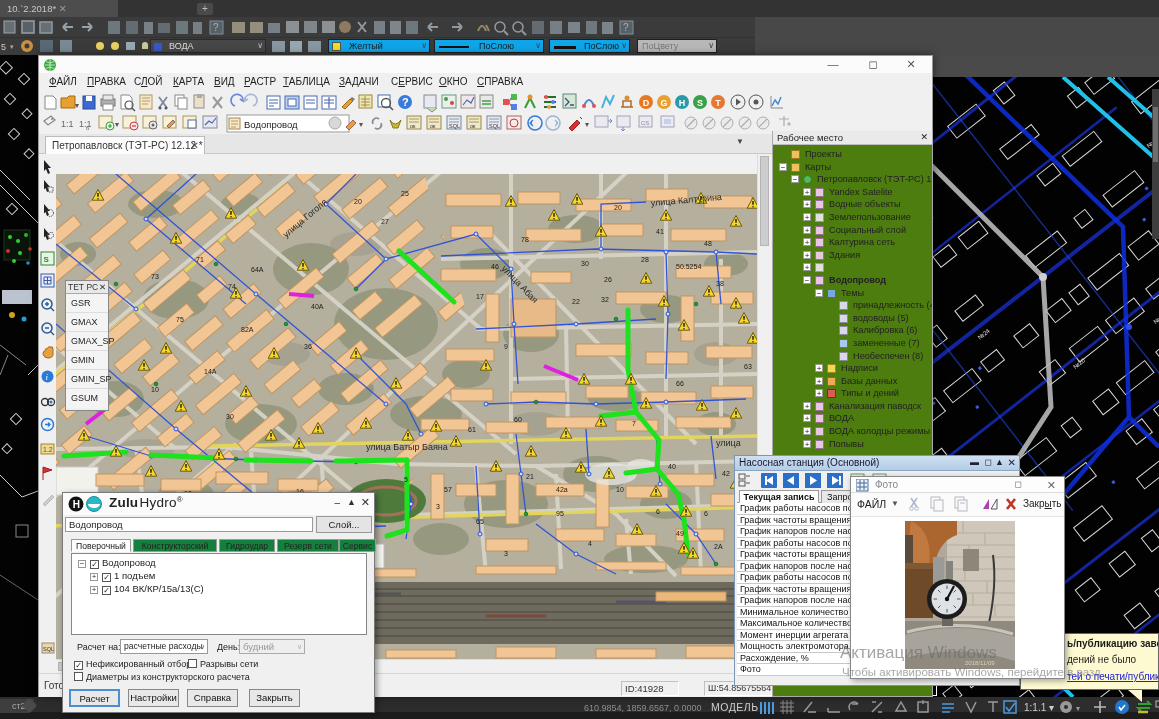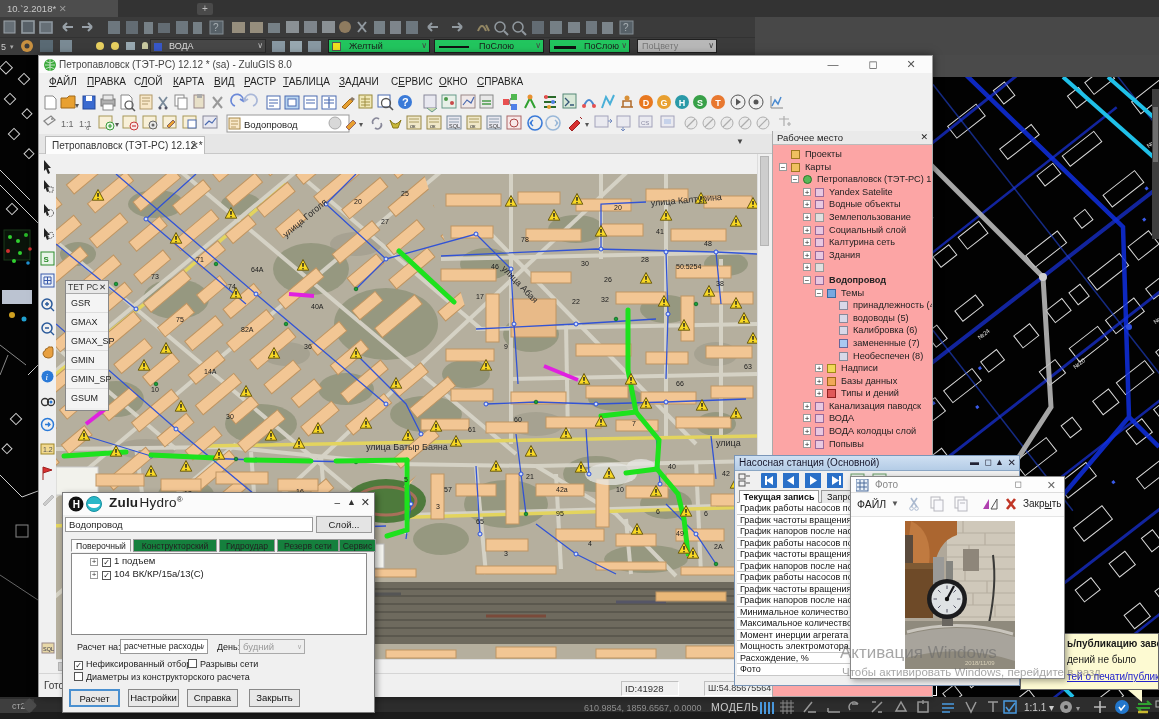--- a/index.html
+++ b/index.html
@@ -7,21 +7,21 @@
 .abs{position:absolute;}
 #page{position:absolute;left:0;top:0;width:1159px;height:719px;}
 
 #cad-tabs{left:0;top:0;width:1159px;height:17px;background:#333333;}
 #cad-tab1{left:0;top:0;width:118px;height:17px;background:#4d4d4d;color:#c8c8c8;font-size:9.5px;line-height:17px;padding-left:7px;}
 #cad-plus{left:197px;top:3px;width:16px;height:12px;background:#4a4a4a;border-radius:2px;color:#bbb;font-size:10px;line-height:11px;text-align:center;}
 #cad-tb1{left:0;top:17px;width:1159px;height:21px;background:#3b3b3b;border-bottom:1px solid #323232;}
 #cad-tb2{left:0;top:38px;width:1159px;height:17px;background:#3b3b3b;}
 #cad-right-top{left:755px;top:17px;width:404px;height:38px;background:#484848;}
 #cad-band{left:933px;top:55px;width:226px;height:22px;background:#4a4a4a;}
-.cad-combo{position:absolute;height:14px;top:1px;background:#22c55e;border:1px solid #1f1f1f;color:#1a1a1a;font-size:9px;line-height:12px;padding-left:4px;}
+.cad-combo{position:absolute;height:14px;top:1px;background:#0ea5e9;border:1px solid #1f1f1f;color:#1a1a1a;font-size:9px;line-height:12px;padding-left:4px;}
 .cad-combo .cv{position:absolute;right:2px;top:0;font-size:8px;color:#444;}
 
 #cad-bottom{left:0;top:697px;width:1159px;height:22px;background:#2d2d2d;}
 #cad-bottom2{left:0;top:712px;width:1159px;height:7px;background:#1c1c1c;}
 #ct2{left:0;top:699px;width:34px;height:14px;background:#3e3e3e;border-radius:0 0 6px 0;color:#aaa;font-size:9px;line-height:14px;padding-left:12px;}
 #ctplus{left:24px;top:700px;width:11px;height:11px;background:#4a4a4a;transform:rotate(45deg);border-radius:2px;}
 #coords{left:584px;top:701px;width:140px;color:#8f8f8f;font-size:9px;line-height:14px;white-space:nowrap;}
 #modeltxt{left:711px;top:699px;color:#d0d0d0;font-size:10.5px;line-height:16px;letter-spacing:0.5px;}
 
 #zg{left:38px;top:55px;width:895px;height:642px;background:#f0f0f0;border:1px solid #9a9a9a;box-shadow:0 0 8px rgba(0,0,0,0.5);}
@@ -40,21 +40,21 @@
 #zg-status{left:0;top:617px;width:893px;height:24px;background:#f0f0f0;border-top:1px solid #d5d5d5;font-size:10px;color:#333;}
 .scell{position:absolute;top:7px;height:15px;border:1px solid #c0c0c0;border-right-color:#fff;border-bottom-color:#fff;font-size:9.5px;line-height:13px;color:#333;padding:0 3px;}
 #zg-hscroll{left:17px;top:603px;width:701px;height:14px;background:#f0f0f0;border-top:1px solid #ddd;}
 #zg-vscroll{left:718px;top:98px;width:13px;height:505px;background:#f0f0f0;border-left:1px solid #ddd;}
 .thumb{position:absolute;background:#cdcdcd;border:1px solid #b5b5b5;}
 
 #map{left:17px;top:118px;width:701px;height:485px;overflow:hidden;background:#b0ab9a;}
 
 #tetrc{left:65px;top:280px;width:44px;height:131px;background:#f0f0f0;border:1px solid #888;}
 
-#ws{left:772px;top:131px;width:161px;height:566px;background:#fca5a5;border:1px solid #aaa;border-top:none;}
+#ws{left:772px;top:131px;width:161px;height:566px;background:#4d7c0f;border:1px solid #aaa;border-top:none;}
 </style></head><body>
 <div id="page">
 <style>
 .trow{height:19px;font-size:9px;color:#222;padding:4px 16px 0 5px;background:#f4f4f4;}
 #zh{left:62px;top:492px;width:313px;height:221px;background:#f0f0f0;border:1px solid #7a7a7a;box-shadow:2px 2px 6px rgba(0,0,0,0.4);z-index:30;}
 .ztab{position:absolute;top:0;height:13px;background:#15803d;border:1px solid #999;font-size:8.6px;color:#222;text-align:center;line-height:12px;white-space:nowrap;overflow:hidden;}
 .cb{display:inline-block;width:9px;height:9px;border:1px solid #555;background:#fff;font-size:8px;line-height:8px;text-align:center;color:#222;margin-right:3px;vertical-align:-1px;}
 .pm{display:inline-block;width:8px;height:8px;border:1px solid #999;background:#fff;font-size:8px;line-height:6px;text-align:center;color:#333;margin-right:4px;vertical-align:0px;}
 .zbtn{position:absolute;height:18px;background:#e8e8e8;border:1px solid #888;font-size:9.5px;color:#111;text-align:center;line-height:15px;}
 #ns{left:734px;top:455px;width:286px;height:231px;background:#f0f0f0;border:1px solid #7a96b8;z-index:20;}
@@ -504,21 +504,20 @@
 <circle cx="424" cy="9" r="5" fill="#c87828"></circle>
 </g>
 </svg>
 
 <div class="abs" id="zg">
 <div class="abs" id="zg-title">
         <svg class="abs" style="left:4px;top:2px" width="14" height="14">
           <circle cx="7" cy="7" r="6" fill="#3aaa3a"></circle>
           <path d="M2 7 h10 M7 1 v12 M3 3.5 q4 3 8 0 M3 10.5 q4 -3 8 0" stroke="#e0f0e0" stroke-width="0.8" fill="none"></path>
         </svg>
-        <span class="t">Петропавловск (ТЭТ-РС) 12.12 * (sa) - ZuluGIS 8.0</span>
 <span class="winbtn" style="right:80px">—</span>
         <span class="winbtn" style="right:40px">◻</span>
         <span class="winbtn" style="right:2px">✕</span>
       </div>
 <div class="abs" id="zg-menu">
 <span style="left:10px"><u>Ф</u>АЙЛ</span>
         <span style="left:48px"><u>П</u>РАВКА</span>
         <span style="left:95px">С<u>Л</u>ОЙ</span>
         <span style="left:134px"><u>К</u>АРТА</span>
         <span style="left:175px"><u>В</u>ИД</span>
@@ -1551,21 +1550,21 @@
           <span style="position:absolute;left:56px;top:0;">Канализация паводск</span>
         </div>
         <div style="height:12.6px;position:relative;font-size:9.2px;color:#222;white-space:nowrap;overflow:hidden;">
           <span style="position:absolute;left:30px;top:1px;width:8px;height:8px;border:1px solid #999;background:#fff;font-size:8px;line-height:7px;text-align:center;">+</span>
           <span style="position:absolute;left:42px;top:1px;"><span class="ti" style="background:#e8c8e0;border:1px solid #9a6a9a;"></span></span>
           <span style="position:absolute;left:56px;top:0;">ВОДА</span>
         </div>
         <div style="height:12.6px;position:relative;font-size:9.2px;color:#222;white-space:nowrap;overflow:hidden;">
           <span style="position:absolute;left:30px;top:1px;width:8px;height:8px;border:1px solid #999;background:#fff;font-size:8px;line-height:7px;text-align:center;">+</span>
           <span style="position:absolute;left:42px;top:1px;"><span class="ti" style="background:#e8c8e0;border:1px solid #9a6a9a;"></span></span>
-          <span style="position:absolute;left:56px;top:0;">ВОДА колодцы слой</span>
+          <span style="position:absolute;left:56px;top:0;">ВОДА колодцы режимы</span>
         </div>
         <div style="height:12.6px;position:relative;font-size:9.2px;color:#222;white-space:nowrap;overflow:hidden;">
           <span style="position:absolute;left:30px;top:1px;width:8px;height:8px;border:1px solid #999;background:#fff;font-size:8px;line-height:7px;text-align:center;">+</span>
           <span style="position:absolute;left:42px;top:1px;"><span class="ti" style="background:#e8c8e0;border:1px solid #9a6a9a;"></span></span>
           <span style="position:absolute;left:56px;top:0;">Попывы</span>
         </div>
       </div>
 </div>
 
 <div class="abs" id="zh">
@@ -1585,20 +1584,21 @@
 <div class="abs" style="left:2px;top:24px;width:248px;height:15px;background:#fff;border:1px solid #999;font-size:9.5px;color:#222;padding-left:3px;line-height:13px;">Водопровод</div>
 <div class="abs" style="left:253px;top:23px;width:56px;height:17px;background:#e4e4e4;border:1px solid #999;font-size:9.5px;color:#222;text-align:center;line-height:15px;">Слой...</div>
 <div class="abs" style="left:2px;top:46px;width:309px;height:15px;">
  <span class="ztab" style="left:6px;width:60px;background:#fdfdfd;border-bottom:1px solid #fdfdfd;z-index:2;">Поверочный</span>
  <span class="ztab" style="left:68px;width:84px;">Конструкторский</span>
  <span class="ztab" style="left:154px;width:56px;">Гидроудар</span>
  <span class="ztab" style="left:212px;width:62px;">Резерв сети</span>
  <span class="ztab" style="left:274px;width:37px;">Сервис</span>
 </div>
 <div class="abs" style="left:8px;top:60px;width:296px;height:82px;background:#fff;border:1px solid #888;font-size:9.5px;color:#222;">
+ <div style="margin:3px 0 0 6px;"><span class="pm">−</span><span class="cb">✓</span>Водопровод</div>
  <div style="margin:1px 0 0 18px;"><span class="pm">+</span><span class="cb">✓</span>1 подъем</div>
  <div style="margin:1px 0 0 18px;"><span class="pm">+</span><span class="cb">✓</span>104 ВК/КР/15а/13(С)</div>
 </div>
 <div class="abs" style="left:14px;top:149px;font-size:9px;color:#222;">Расчет на:</div>
 <div class="abs" style="left:57px;top:146px;width:88px;height:15px;background:#fff;border:1px solid #999;font-size:8.6px;padding-left:3px;line-height:13px;color:#222;white-space:nowrap;overflow:hidden;">расчетные расходы<span style="position:absolute;right:2px;font-size:7px;color:#666">∨</span></div>
 <div class="abs" style="left:154px;top:149px;font-size:9px;color:#222;">День:</div>
 <div class="abs" style="left:176px;top:146px;width:66px;height:15px;background:#eee;border:1px solid #aaa;font-size:9.5px;padding-left:3px;line-height:13px;color:#999;">будний<span style="position:absolute;right:2px;font-size:7px;color:#aaa">∨</span></div>
 <div class="abs" style="left:11px;top:166px;font-size:9px;color:#222;white-space:nowrap;"><span class="cb">✓</span>Нефиксированный отбор</div>
 <div class="abs" style="left:125px;top:166px;font-size:9px;color:#222;white-space:nowrap;"><span class="cb"></span>Разрывы сети</div>
 <div class="abs" style="left:11px;top:179px;font-size:9px;color:#222;white-space:nowrap;"><span class="cb"></span>Диаметры из конструкторского расчета</div>

